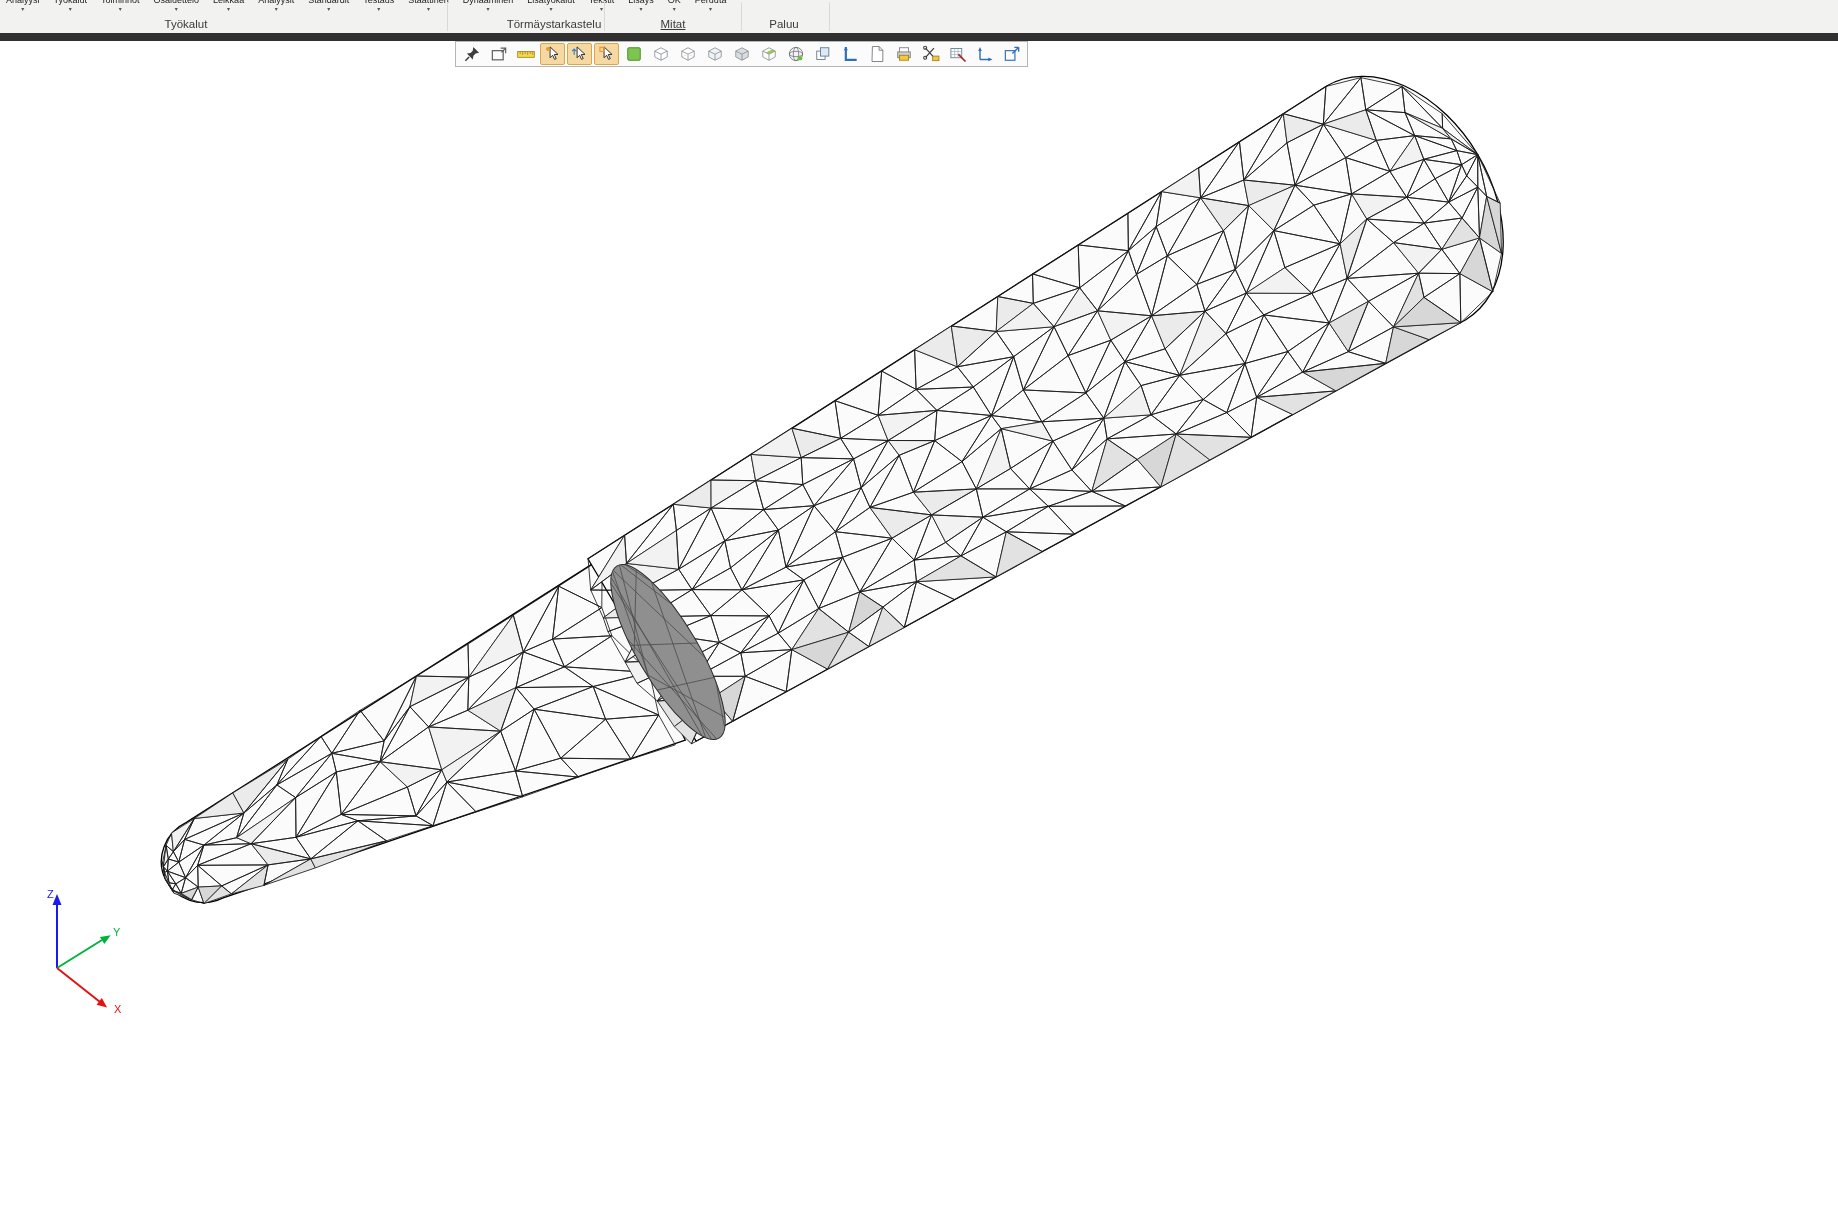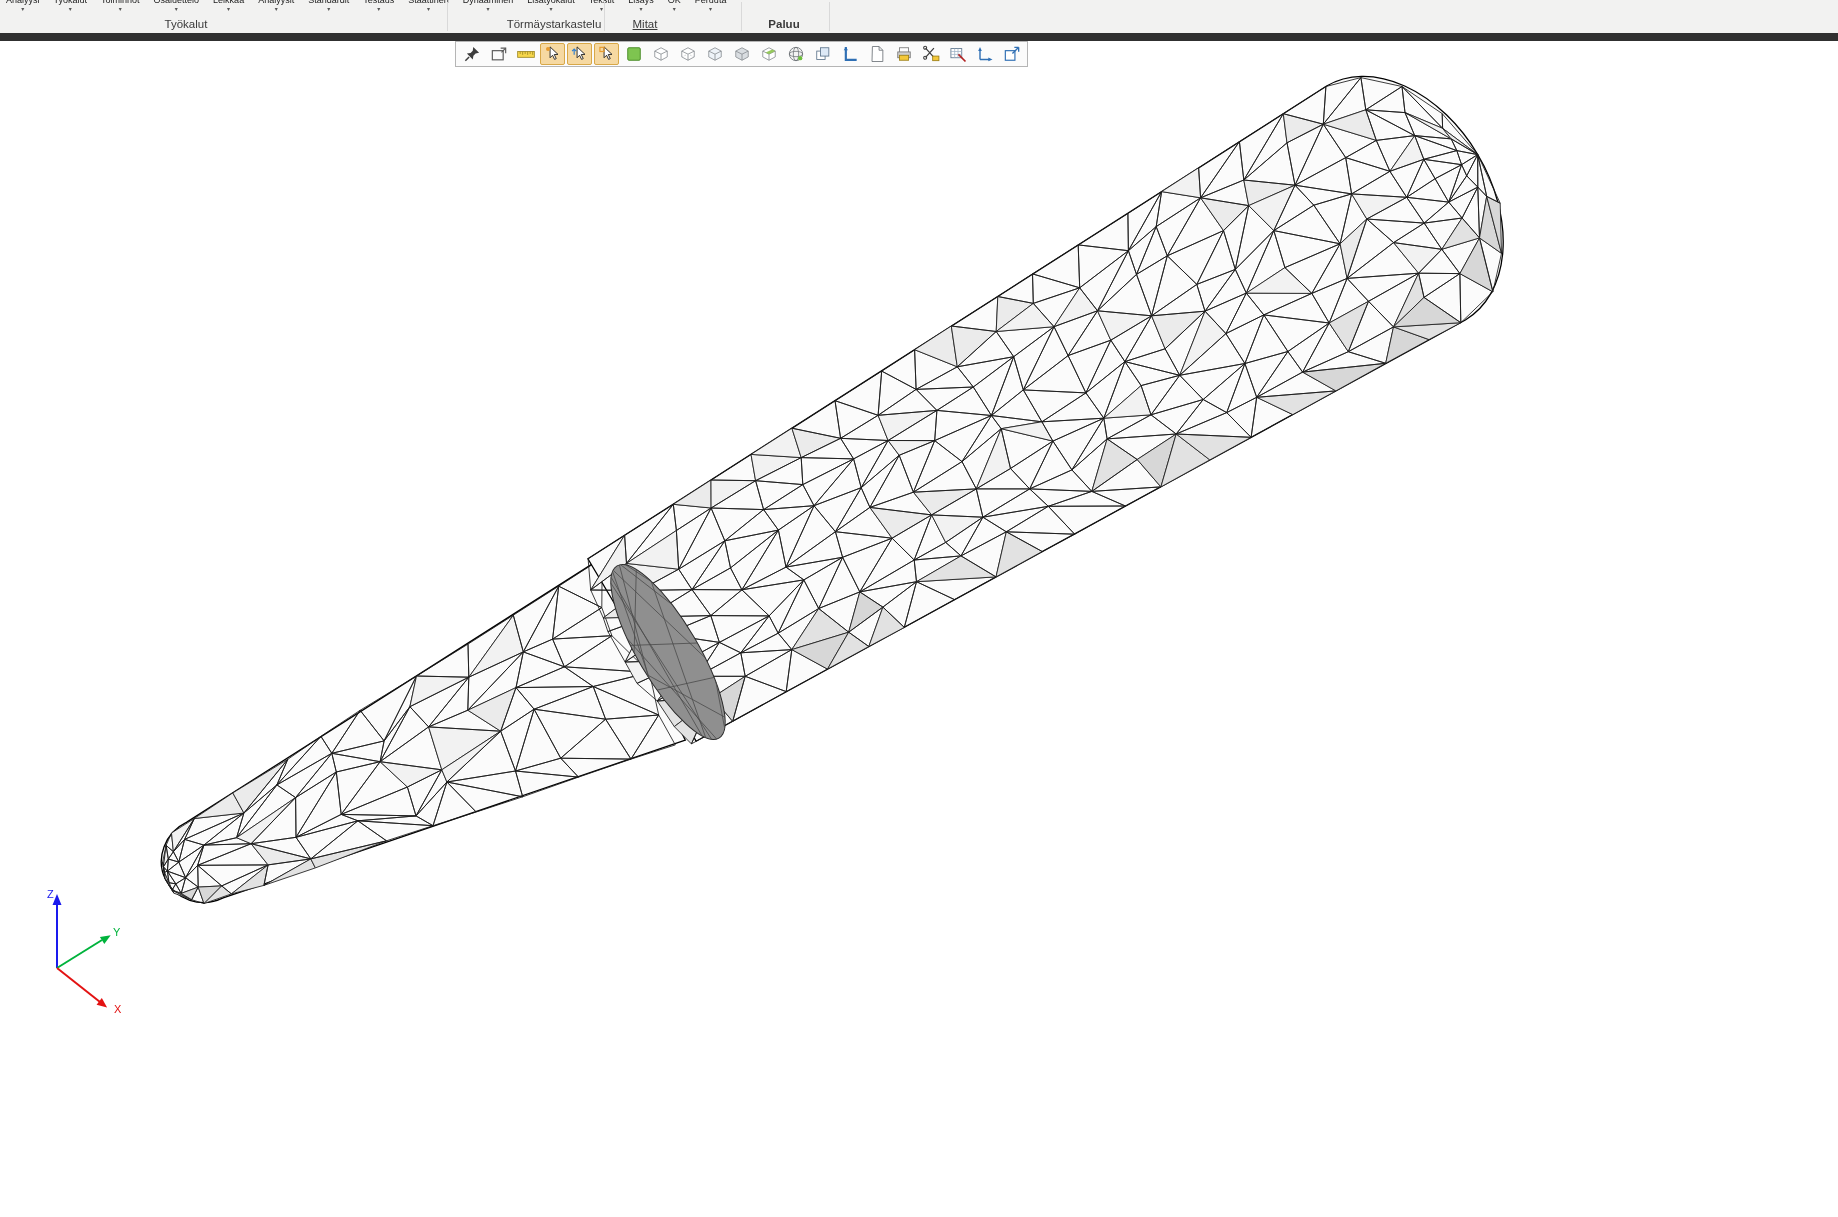--- a/index.html
+++ b/index.html
@@ -557,22 +557,22 @@
       <span class="menu-item">Dynaaminen</span>
       <span class="menu-item">Lisätyökalut</span>
       <span class="menu-item">Tekstit</span>
       <span class="menu-item">Lisäys</span>
       <span class="menu-item">OK</span>
       <span class="menu-item">Peruuta</span>
     </div>
   <div id="groupLabels">
       <span class="group-label" style="left: 186px;">Työkalut</span>
       <span class="group-label" style="left: 526px; margin-left: 28px;">Törmäystarkastelu</span>
-      <span class="group-label" style="left: 645px; text-decoration: underline;">Mitat</span>
-      <span class="group-label" style="left: 784px; font-weight: bold;">Paluu</span>
+      <span class="group-label" style="left: 673px; text-decoration: underline;">Mitat</span>
+      <span class="group-label" style="left: 784px;">Paluu</span>
     </div>
   <div id="groupSeps">
       <div class="gsep" style="left: 447px;"></div>
       <div class="gsep" style="left: 604px;"></div>
       <div class="gsep" style="left: 741px;"></div>
       <div class="gsep" style="left: 829px;"></div>
     </div>
 </div>
 <div class="dark-strip"></div>
 

